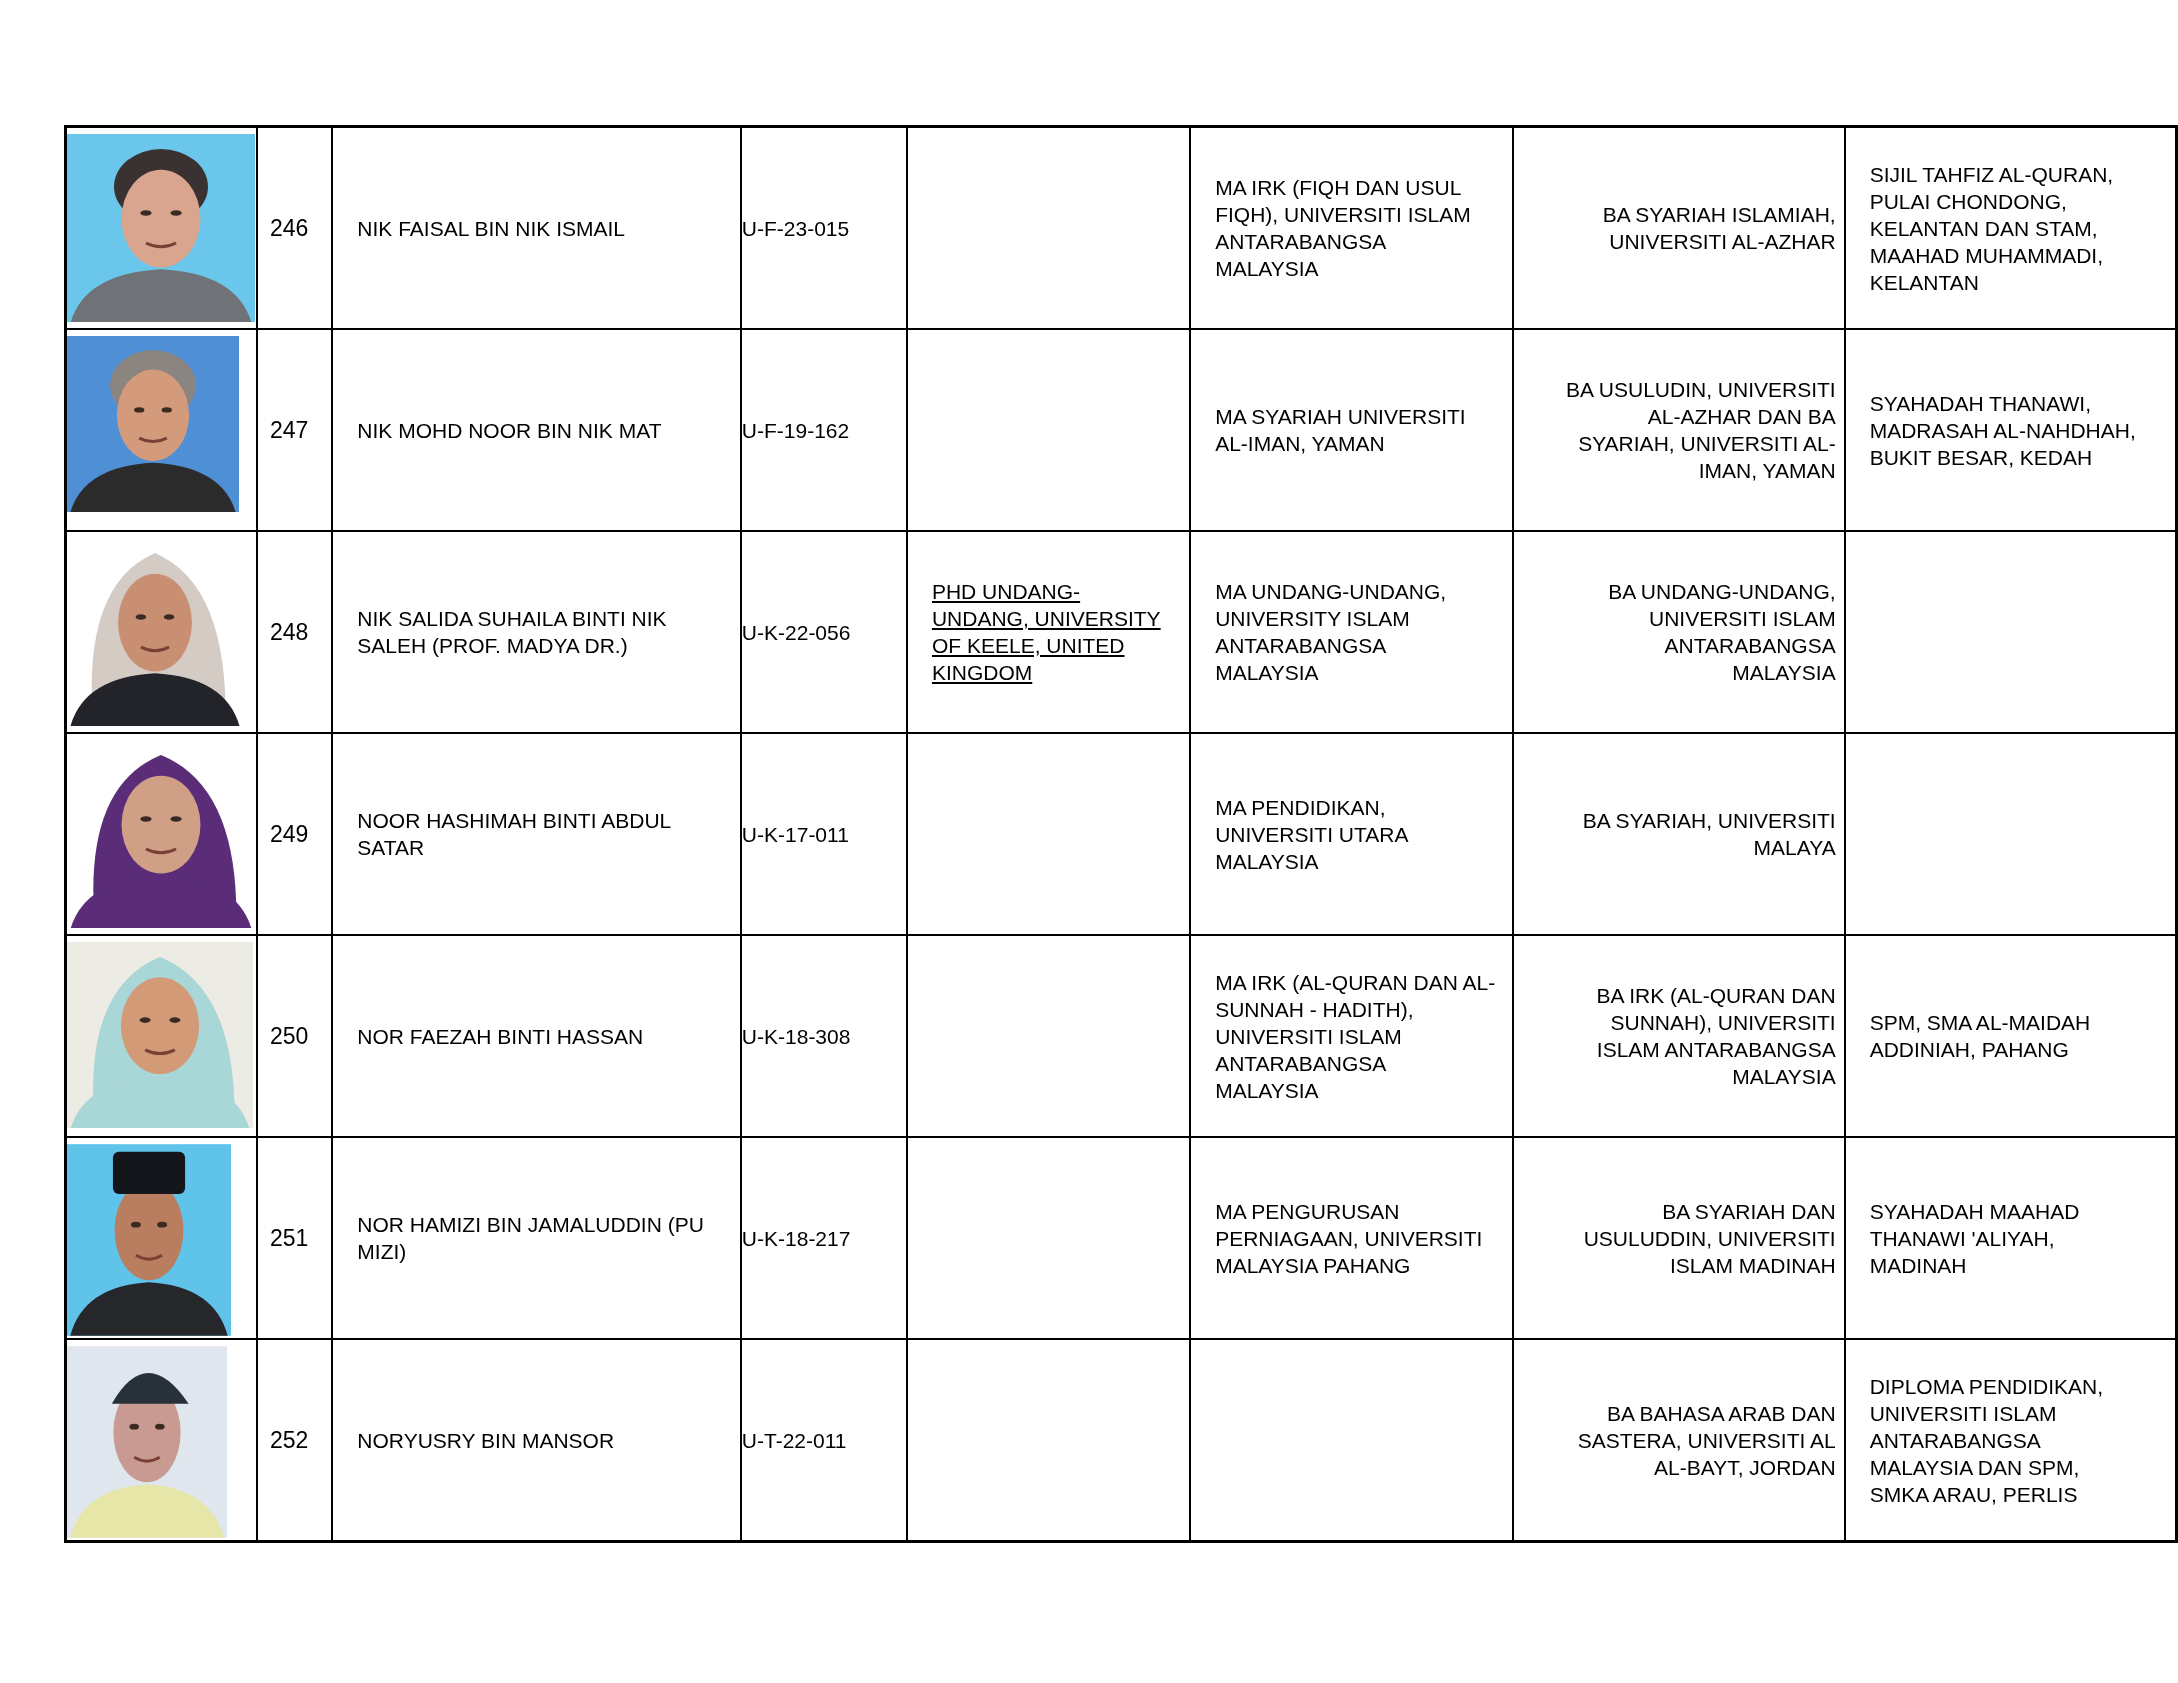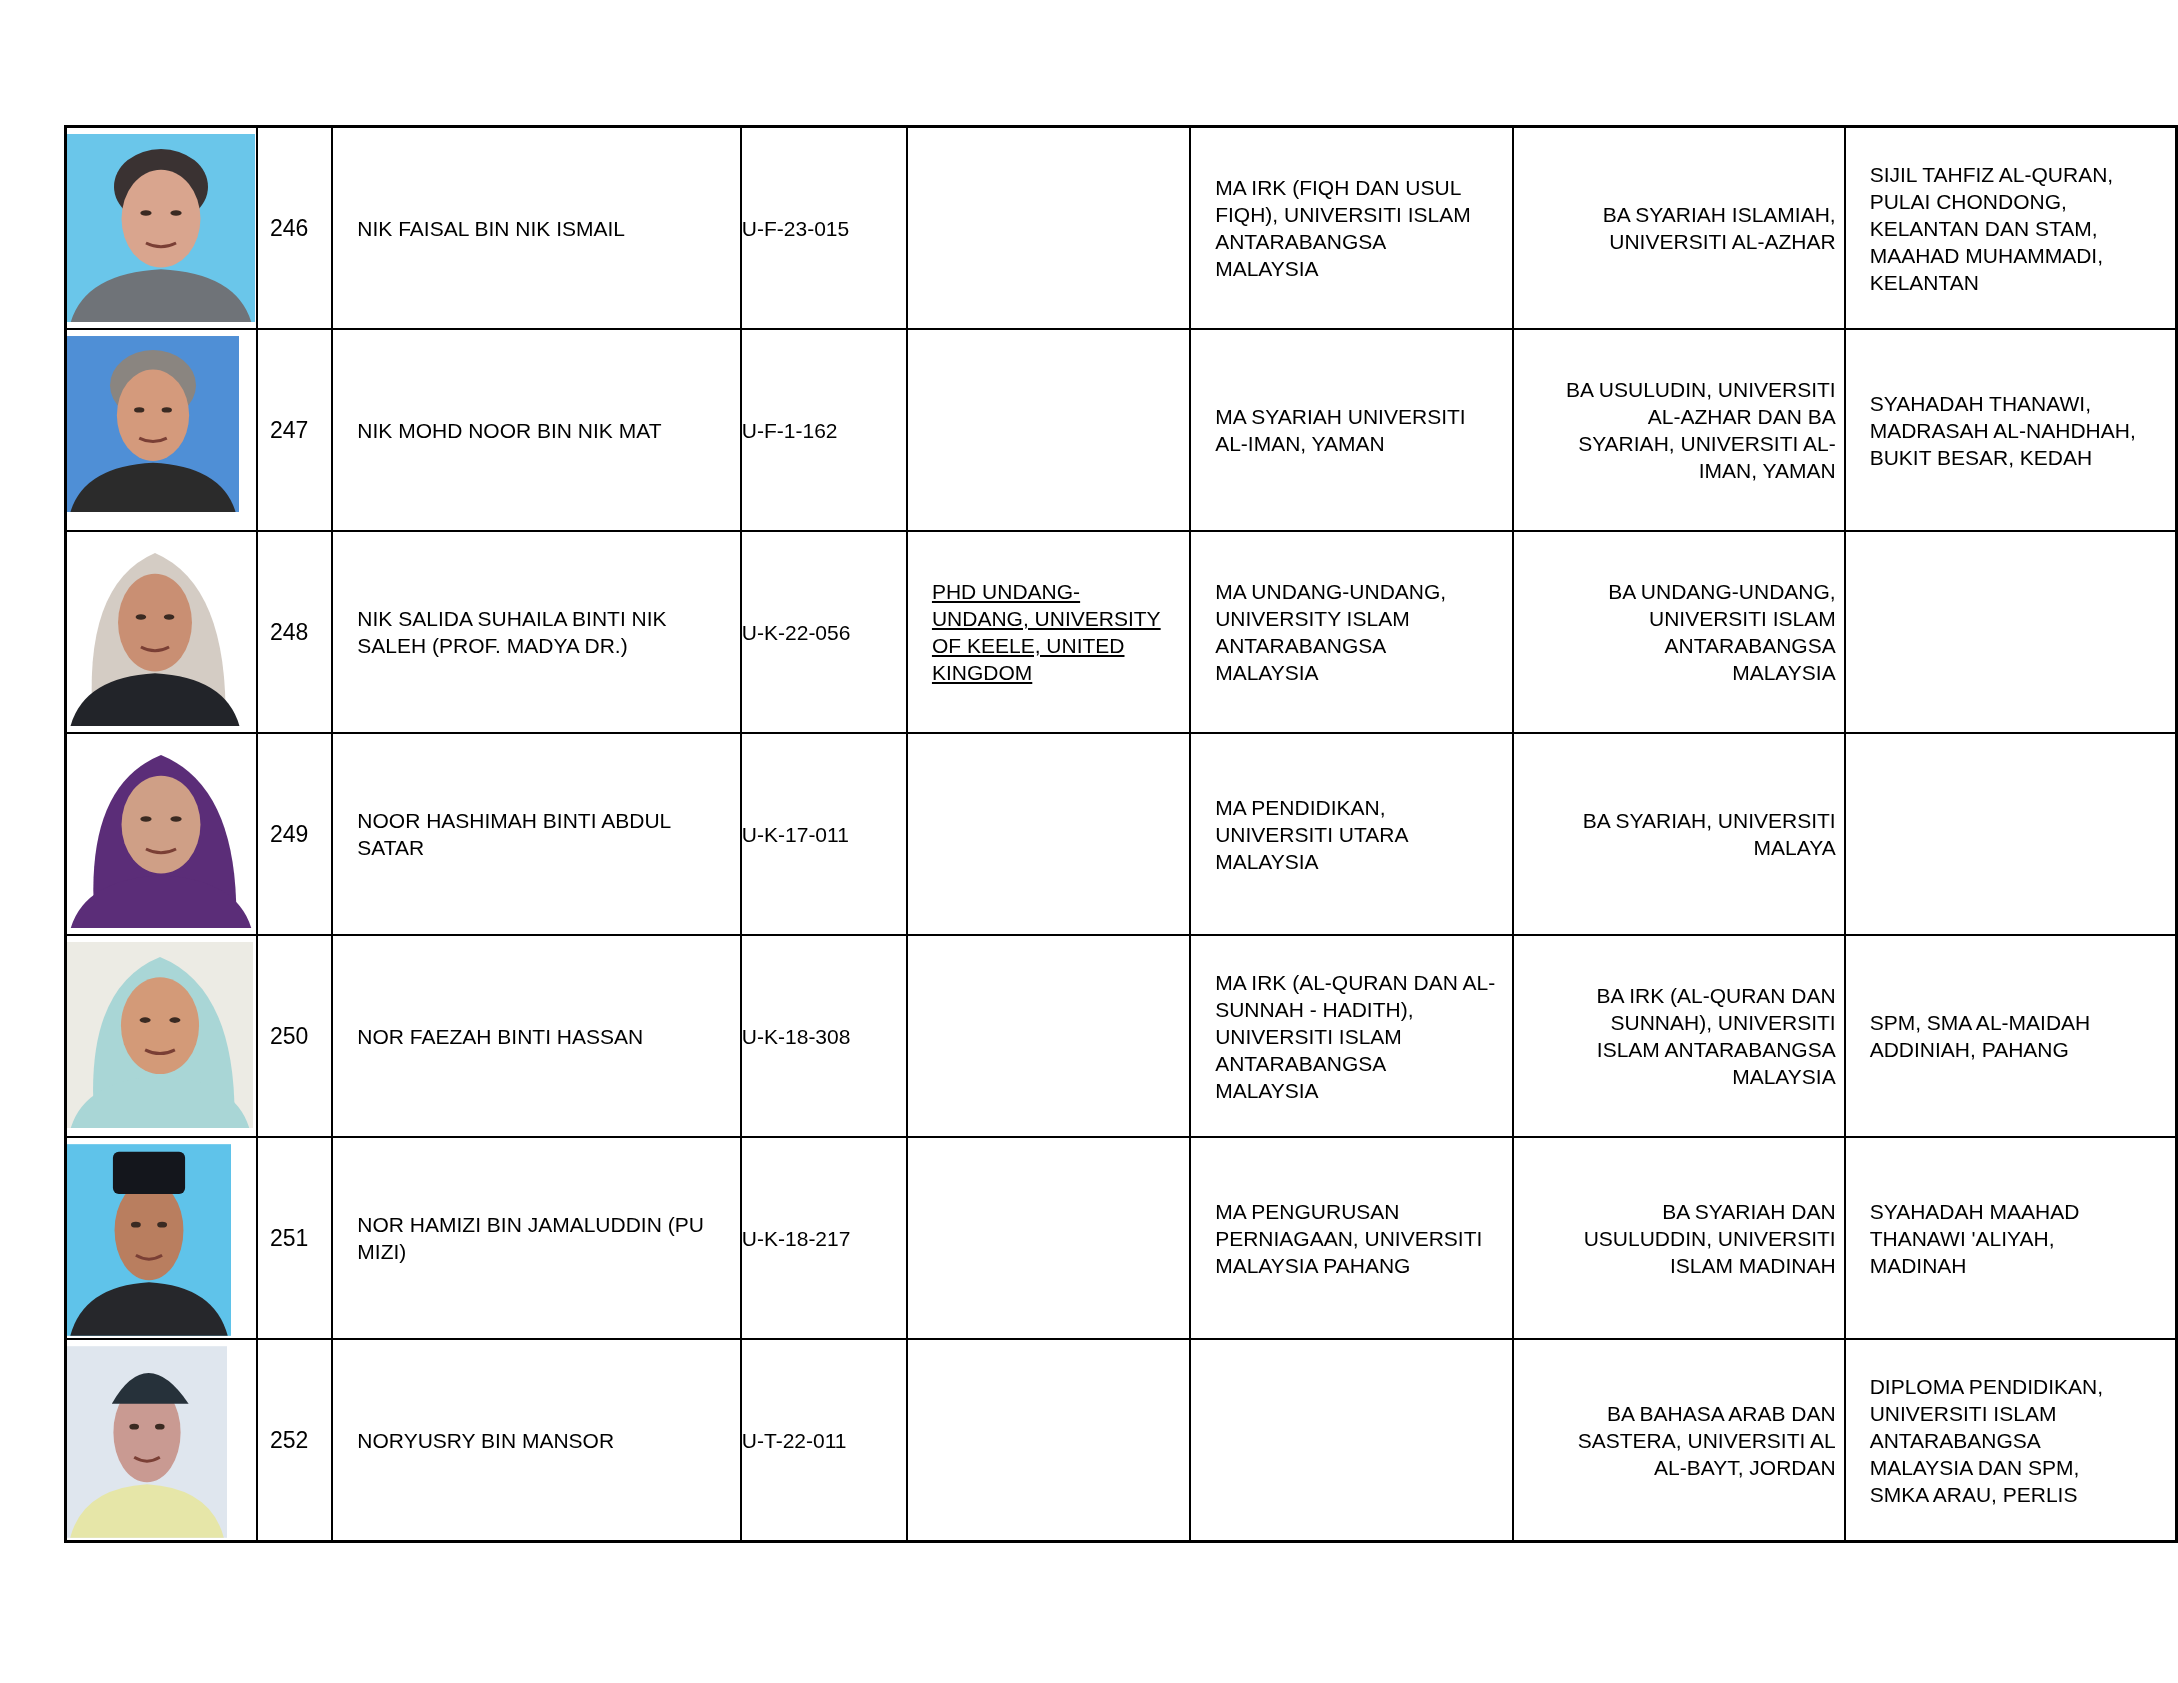--- a/index.html
+++ b/index.html
@@ -70,21 +70,21 @@
     <ellipse cx="87" cy="80.10000000000001" rx="36.54" ry="46.28" fill="#d49a7c"></ellipse>
 
     <ellipse cx="73.08" cy="74.75999999999999" rx="5.22" ry="2.67" fill="#3a2a22"></ellipse>
     <ellipse cx="100.91999999999999" cy="74.75999999999999" rx="5.22" ry="2.67" fill="#3a2a22"></ellipse>
     <path d="M73.08 103.24 Q87 110.36 100.91999999999999 103.24" stroke="#7a3f35" stroke-width="3" fill="none"></path>
   </svg>
           </div>
     </td>
     <td class="num"><span class="cell-text">247</span></td>
     <td class="name"><span class="cell-text">NIK MOHD NOOR BIN NIK MAT</span></td>
-    <td class="code"><span class="cell-text">U-F-1-162</span></td>
+    <td class="code"><span class="cell-text">U-F-19-162</span></td>
     <td class="phd"><span class="cell-text"></span></td>
     <td class="ma"><span class="cell-text">MA SYARIAH UNIVERSITI
 AL-IMAN, YAMAN</span></td>
     <td class="ba"><span class="cell-text">BA USULUDIN, UNIVERSITI
 AL-AZHAR DAN BA
 SYARIAH, UNIVERSITI AL-
 IMAN, YAMAN</span></td>
     <td class="oth"><span class="cell-text">SYAHADAH THANAWI,
 MADRASAH AL-NAHDHAH,
 BUKIT BESAR, KEDAH</span></td>

